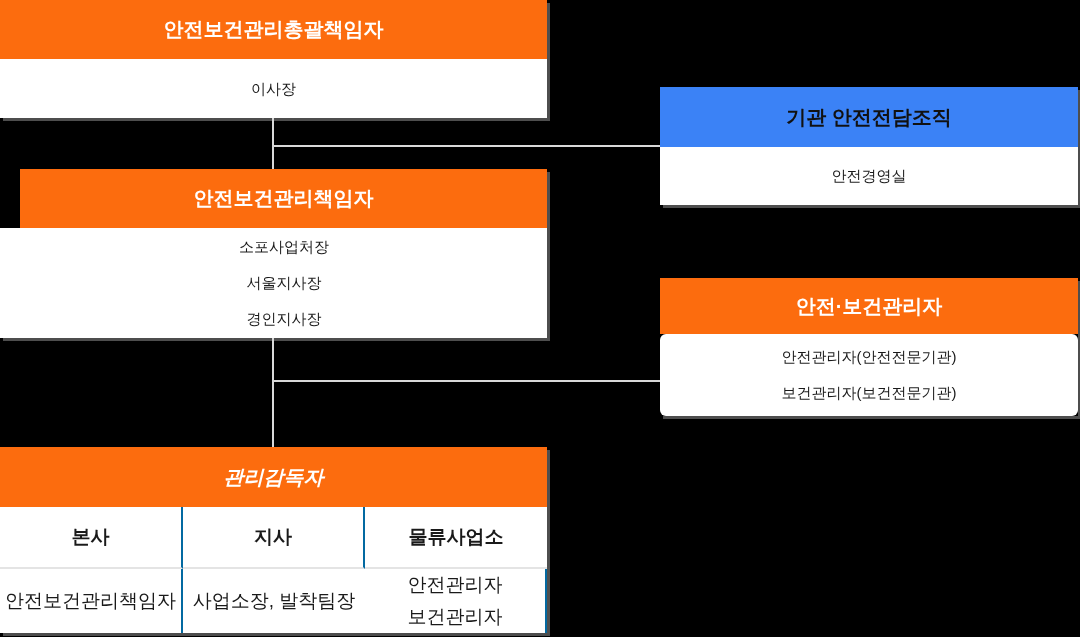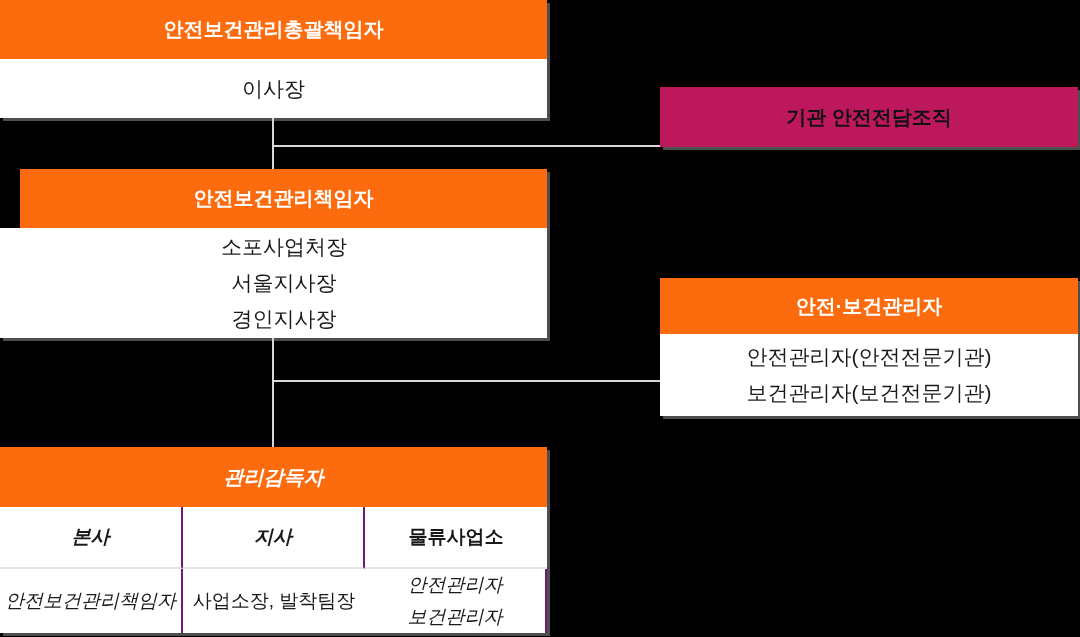--- a/index.html
+++ b/index.html
@@ -21,30 +21,30 @@
 
   .box-header {
     display: flex;
     align-items: center;
     justify-content: center;
     font-weight: bold;
     font-size: 20px;
     letter-spacing: 0px;
   }
   .box-header.orange { background: #FC6C0E; color: #ffffff; }
-  .box-header.gray   { background: #be185d; color: #111111; }
+  .box-header.gray   { background: #3b82f6; color: #111111; }
 
   .box-body {
     background: #ffffff;
     color: #1A1A1A;
     display: flex;
     flex-direction: column;
     align-items: center;
     justify-content: center;
-    font-size: 21px;
+    font-size: 15px;
     line-height: 36px;
     text-align: center;
   }
 
   .line-v { position: absolute; width: 2px; background: #D8D8D8; }
   .line-h { position: absolute; height: 2px; background: #D8D8D8; }
 
   .org-table {
     position: absolute;
     left: 0; top: 507px;
@@ -58,21 +58,21 @@
   .cell {
     display: flex;
     flex-direction: column;
     align-items: center;
     justify-content: center;
     font-size: 19px;
     line-height: 32px;
     color: #1A1A1A;
     text-align: center;
   }
-  .cell.col-divider { border-right: 2px solid #701a75; font-style: italic; }
+  .cell.col-divider { border-right: 2px solid #0369a1; }
   .cell.row-divider { border-bottom: 2px solid #E4E4E4; }
   .cell.head { font-weight: bold; }
 </style>
 </head>
 <body>
 
 <div class="canvas">
 
   <div class="box" style="left:0; top:0; width:547px;">
     <div class="box-header orange" style="height:59px;">안전보건관리총괄책임자</div>
@@ -80,38 +80,41 @@
       <div>이사장</div>
     </div>
   </div>
 
   <div class="line-v" style="left:272px; top:118px; height:51px;"></div>
 
   <div class="line-h" style="left:273px; top:145px; width:387px;"></div>
 
   <div class="box" style="left:660px; top:87px; width:418px;">
     <div class="box-header gray" style="height:60px;">기관 안전전담조직</div>
+    <div class="box-body" style="height:58px;">
+      <div>안전경영실</div>
+    </div>
   </div>
 
   <div class="box" style="left:0; top:169px; width:547px;">
     <div class="box-header orange" style="height:59px;margin-left:20px;">안전보건관리책임자</div>
     <div class="box-body" style="height:110px;padding-left:21px;">
       <div>소포사업처장</div>
       <div>서울지사장</div>
       <div>경인지사장</div>
     </div>
   </div>
 
   <div class="line-v" style="left:272px; top:338px; height:109px;"></div>
 
   <div class="line-h" style="left:273px; top:380px; width:387px;"></div>
 
   <div class="box" style="left:660px; top:278px; width:418px;">
     <div class="box-header orange" style="height:56px;">안전·보건관리자</div>
-    <div class="box-body" style="height:82px;">
+    <div class="box-body" style="height:82px;border-radius:6px;">
       <div>안전관리자(안전전문기관)</div>
       <div>보건관리자(보건전문기관)</div>
     </div>
   </div>
 
   <div class="box" style="left:0; top:447px; width:547px;font-style:italic;">
     <div class="box-header orange" style="height:60px;">관리감독자</div>
   </div>
 
   <div class="org-table">

